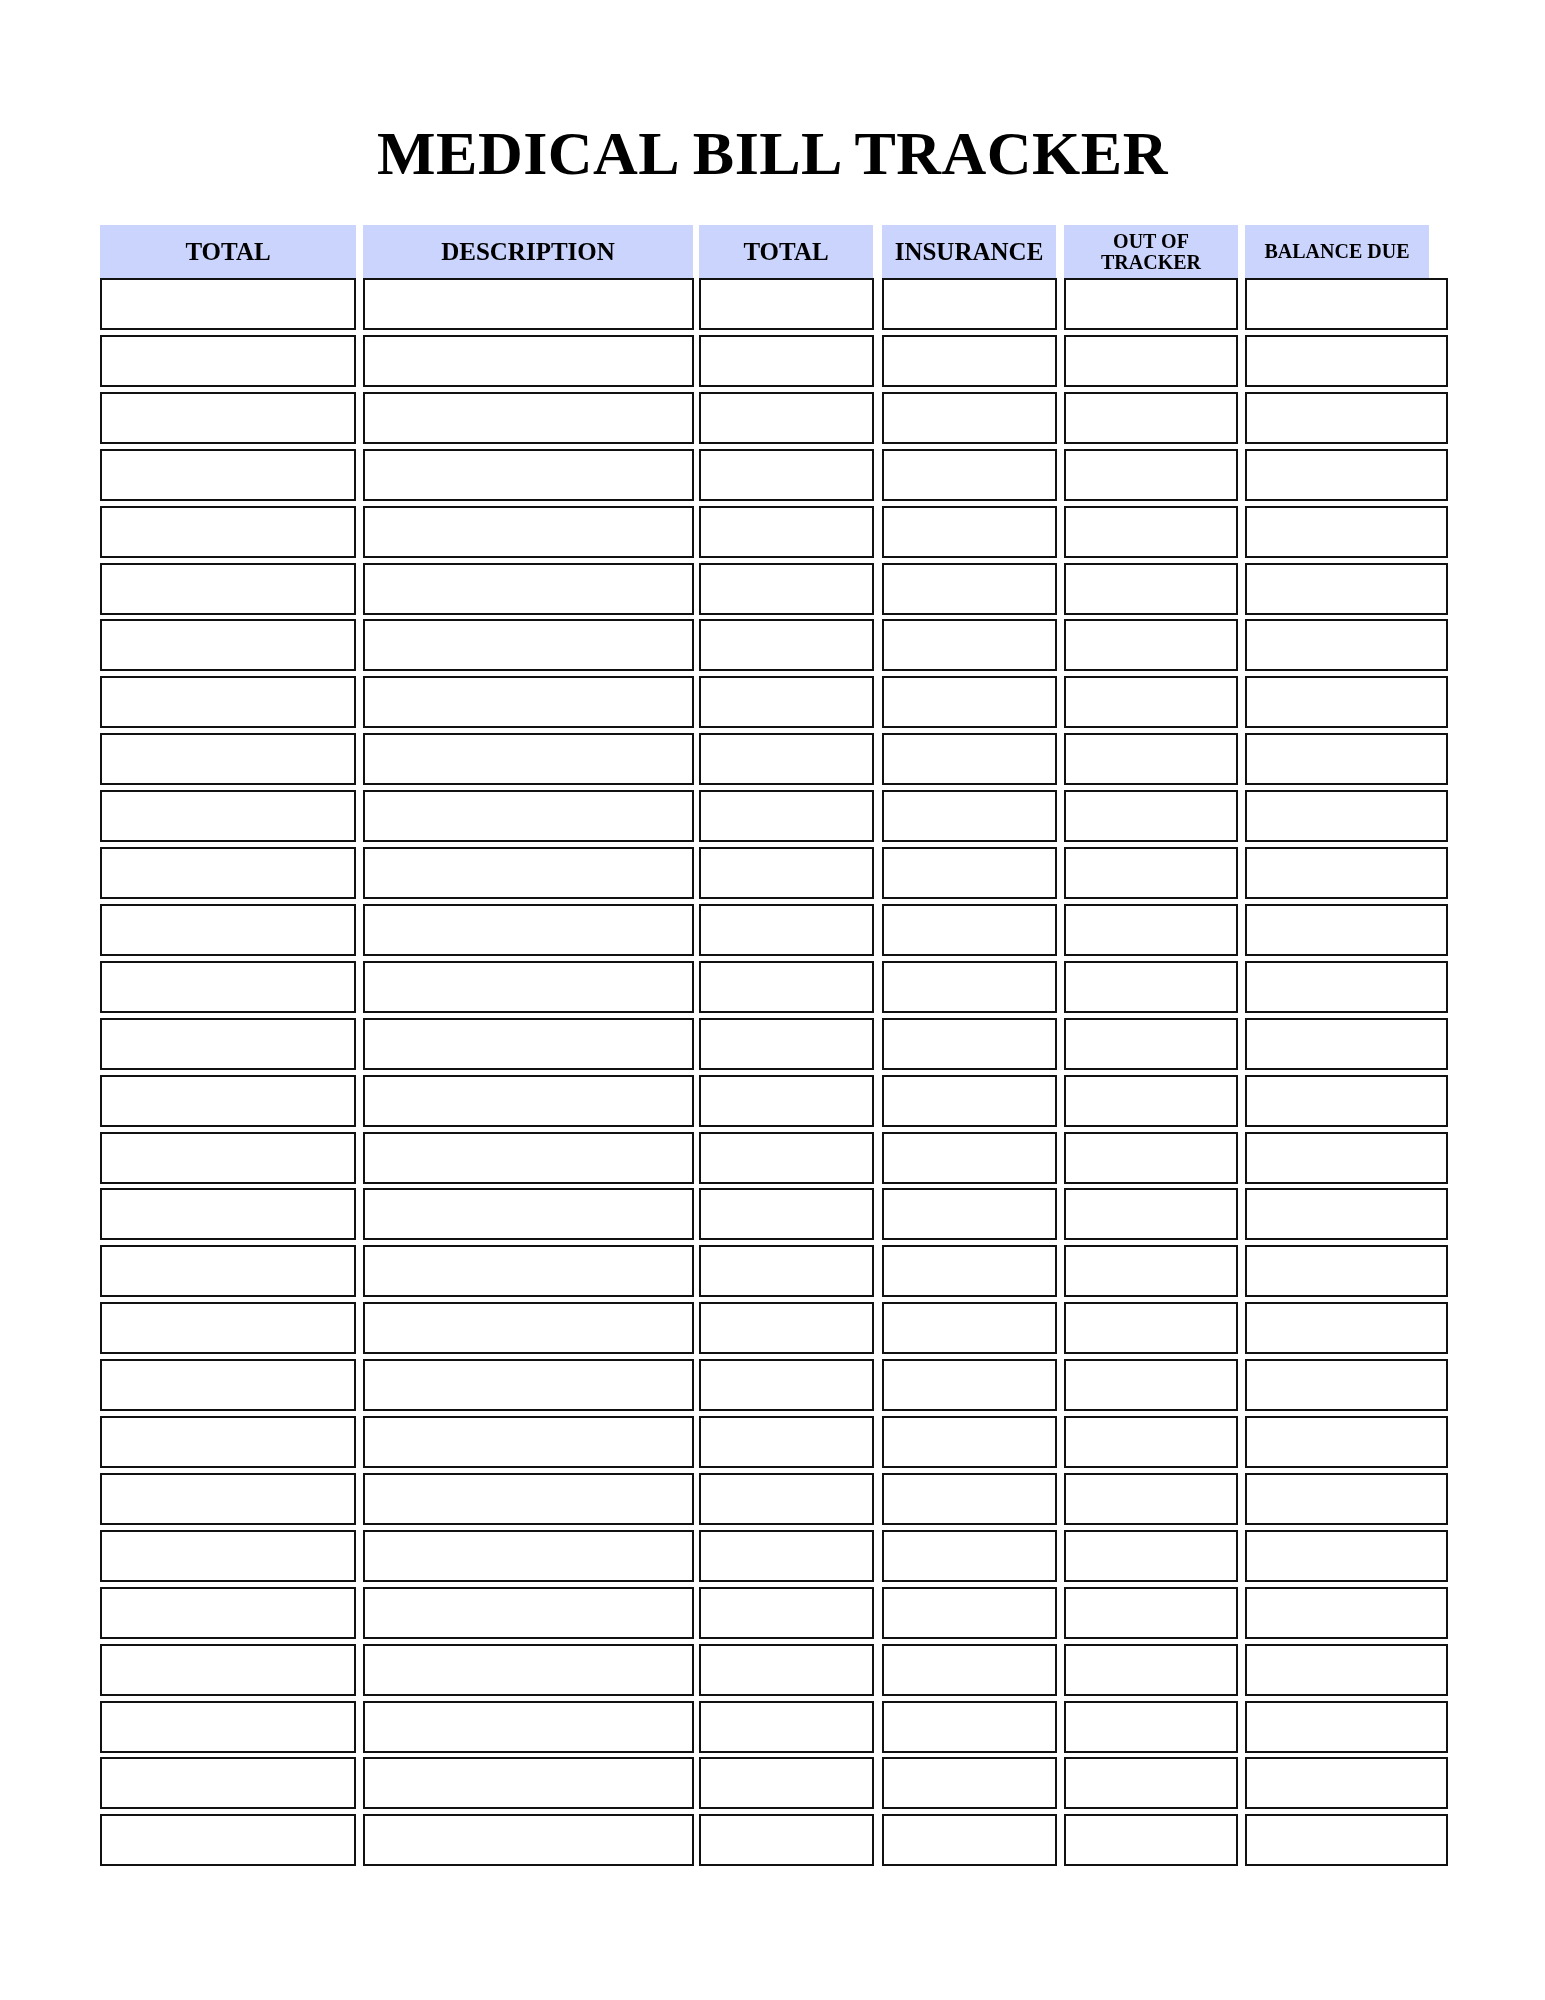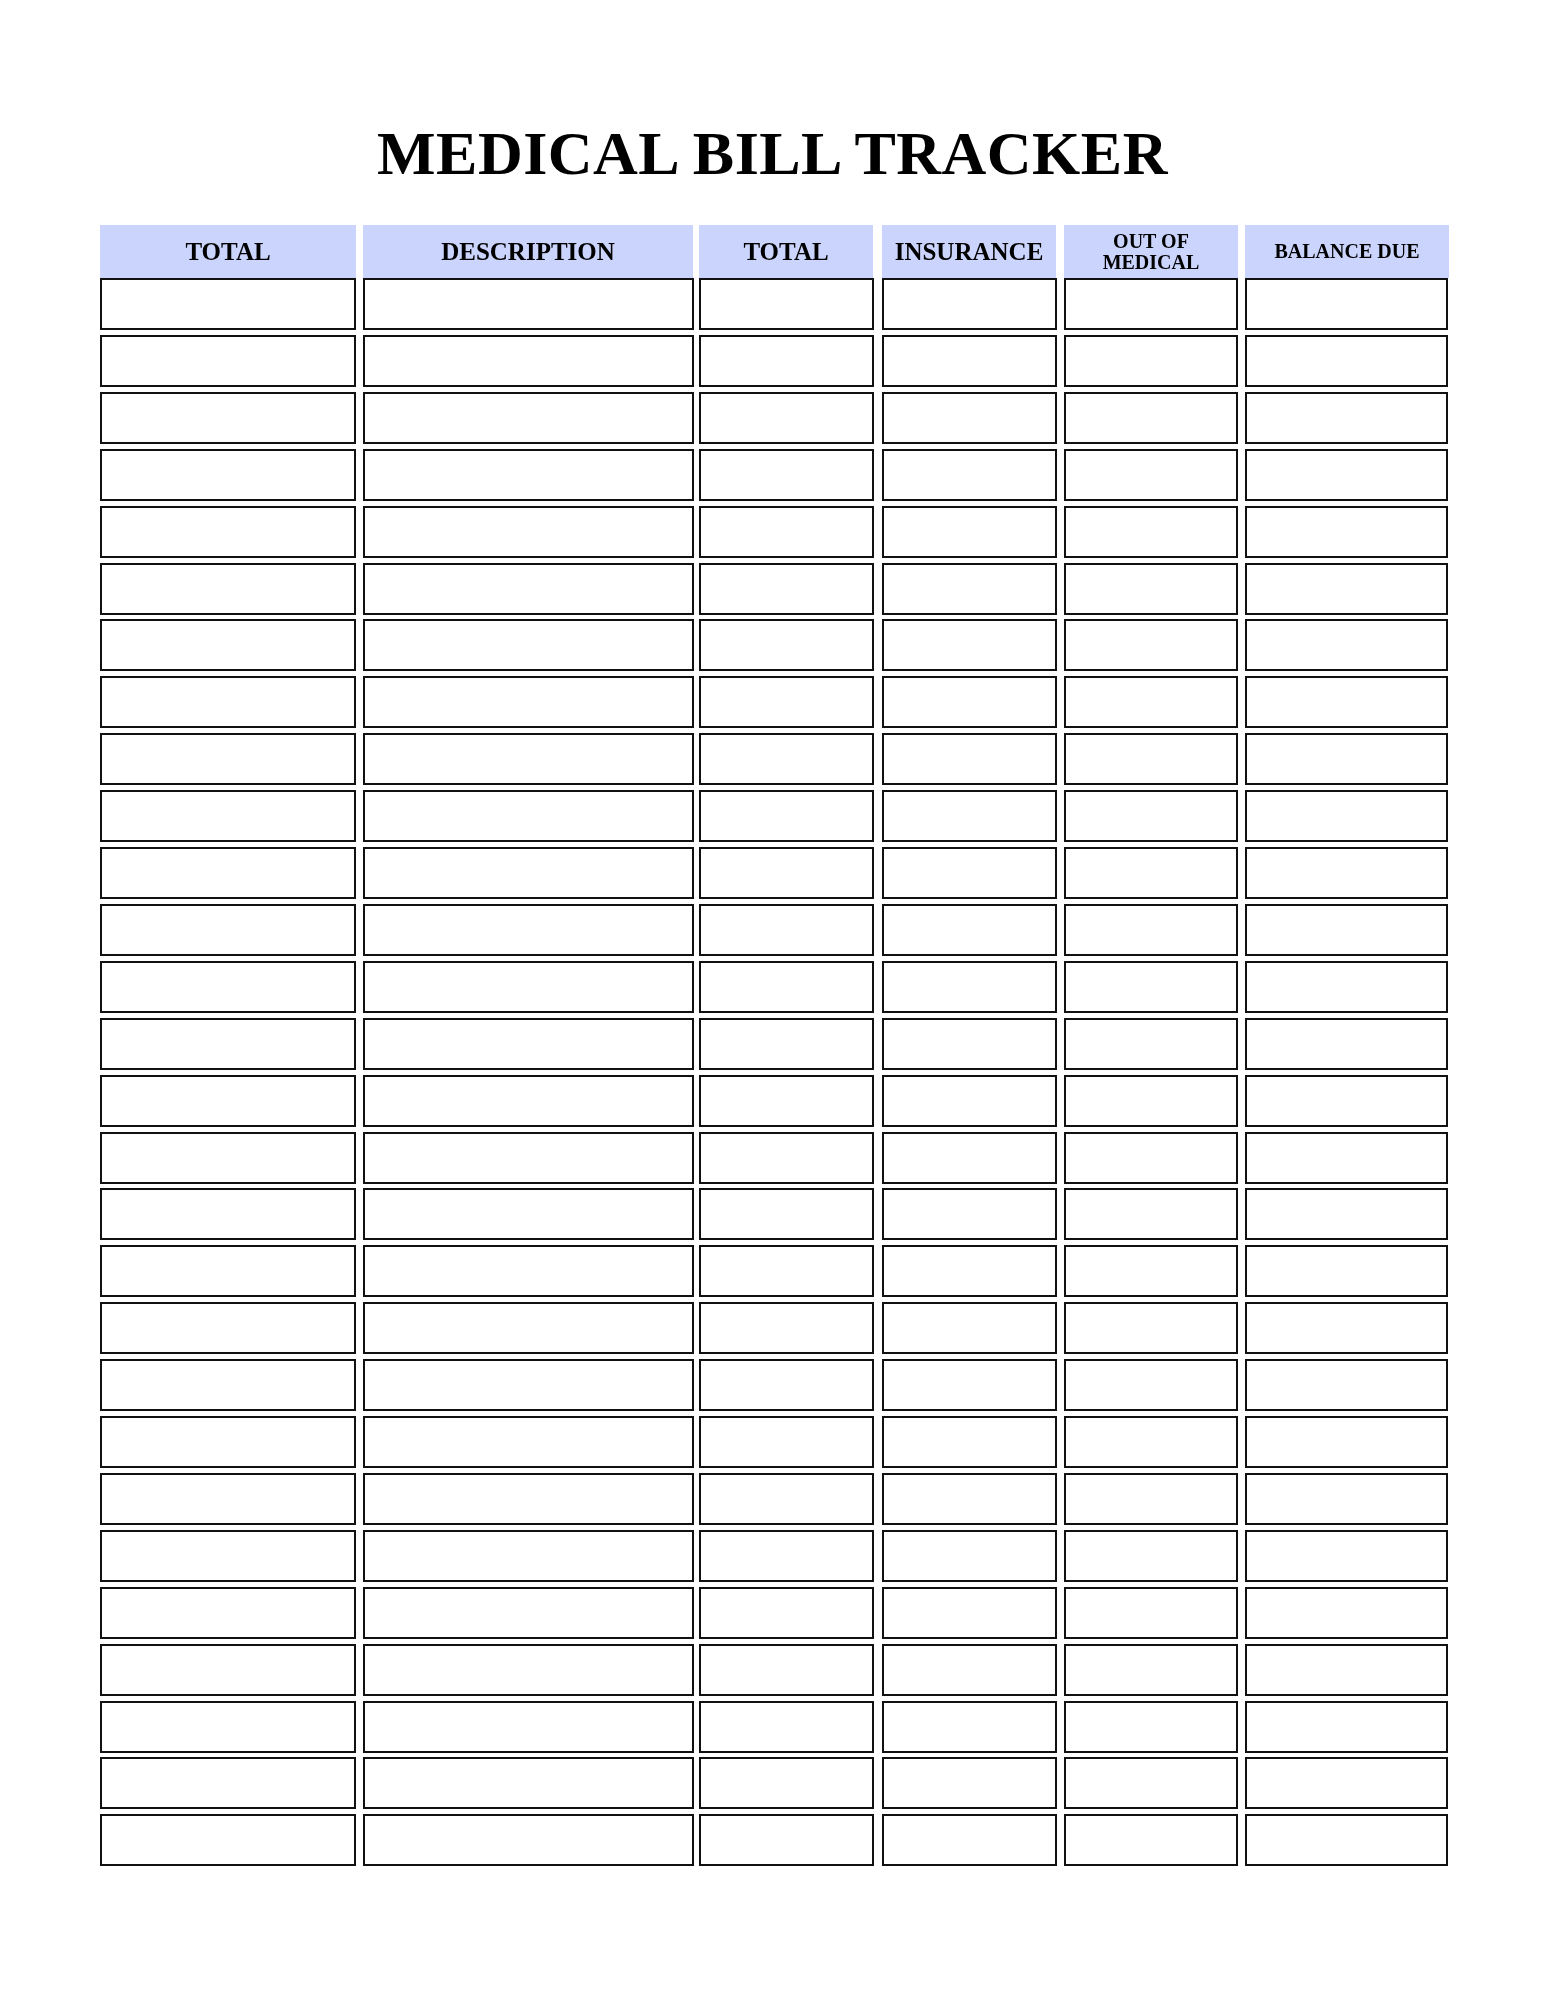--- a/index.html
+++ b/index.html
@@ -19,22 +19,22 @@
 </head>
 <body>
 
 <div class="title">MEDICAL BILL TRACKER</div>
 
 <div class="table" id="tbl">
   <div class="hcell" style="left:0;width:256px;">TOTAL</div>
   <div class="hcell" style="left:263px;width:330px;">DESCRIPTION</div>
   <div class="hcell" style="left:599px;width:174px;">TOTAL</div>
   <div class="hcell" style="left:782px;width:174px;">INSURANCE</div>
-  <div class="hcell small" style="left:964px;width:174px;padding:0 30px;box-sizing:border-box;">OUT OF MEDICAL</div>
-  <div class="hcell small" style="left:1145px;width:204px;">BALANCE DUE</div>
+  <div class="hcell small" style="left:964px;width:174px;padding:0 30px;box-sizing:border-box;">OUT OF TRACKER</div>
+  <div class="hcell small" style="left:1145px;width:184px;">BALANCE DUE</div>
 <div class="cell" style="left: 0px; width: 256px; top: 53px;"></div>
     <div class="cell" style="left: 263px; width: 331px; top: 53px;"></div>
     <div class="cell" style="left: 599px; width: 175px; top: 53px;"></div>
     <div class="cell" style="left: 782px; width: 175px; top: 53px;"></div>
     <div class="cell" style="left: 964px; width: 174px; top: 53px;"></div>
     <div class="cell" style="left: 1145px; width: 203px; top: 53px;"></div>
     <div class="cell" style="left: 0px; width: 256px; top: 109.9px;"></div>
     <div class="cell" style="left: 263px; width: 331px; top: 109.9px;"></div>
     <div class="cell" style="left: 599px; width: 175px; top: 109.9px;"></div>
     <div class="cell" style="left: 782px; width: 175px; top: 109.9px;"></div>

